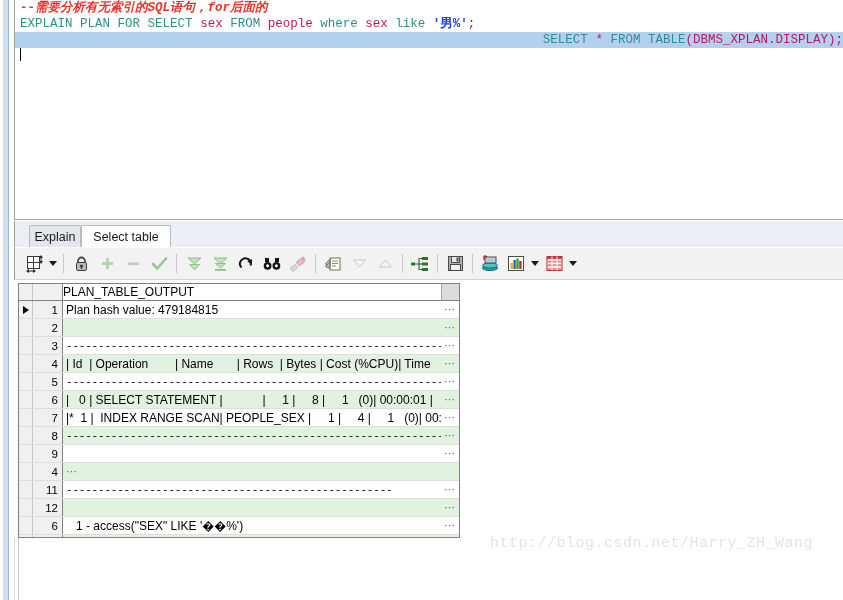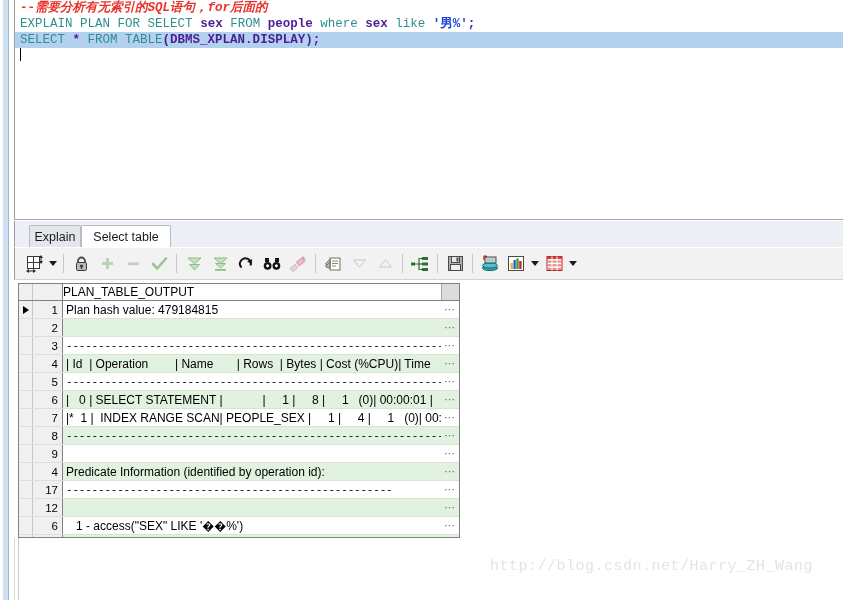--- a/index.html
+++ b/index.html
@@ -30,24 +30,24 @@
   .code-line{
     font-family:"Liberation Mono","DejaVu Sans Mono",monospace;
     font-size:12.5px;
     line-height:16px;
     height:16px;
     white-space:pre;
     padding-left:5px;
   }
   .c-comment{color:#e8322c;font-style:italic;font-weight:bold;}
   .c-kw{color:#2f8f8f;}
-  .c-id{color:#4c1d95;font-weight:bold;}
+  .c-id{color:#be185d;font-weight:normal;}
   .c-str{color:#1b42d8;font-weight:bold;}
   .c-plain{color:#12124a;}
-  .sel-line{background:#b3d0ef;}
+  .sel-line{background:#b3d0ef;text-align:right;}
   .sel-line .c-kw{color:#2f8f8f;}
   .caret-line{height:16px;padding-left:5px;}
   .caret{display:inline-block;width:1px;height:13px;background:#000;vertical-align:-2px;}
 
   
   #tabstrip{
     position:absolute;left:14px;top:221px;width:829px;height:26px;
     background:#eceff3;
     border-left:1px solid #a0a0a0;
     box-sizing:border-box;
@@ -134,21 +134,21 @@
   }
   .row-marker{
     width:0;height:0;border-top:4px solid transparent;border-bottom:4px solid transparent;
     border-left:6px solid #000;
   }
   .dash-cell{font-family:"Liberation Mono","DejaVu Sans Mono",monospace;font-size:11px;letter-spacing:-0.2px;}
   .mono-cell{font-size:12px;}
 
   
   #watermark{
-    position:absolute;left:490px;top:558px;
+    position:absolute;left:490px;top:535px;
     font-family:"Liberation Mono","DejaVu Sans Mono",monospace;
     font-size:15px;color:#e4e4e4;white-space:nowrap;letter-spacing:0.5px;
   }
   
   .bot-divider{position:absolute;left:18px;top:538px;width:1px;height:62px;background:#c9c9c9;}
   .bot-divider2{position:absolute;left:14px;top:538px;width:1px;height:62px;background:#d8d8d8;}
 </style>
 </head>
 <body>
 
@@ -422,26 +422,25 @@
         </div>
         <div class="grid-row even">
           <div class="cell-ind"></div>
           <div class="cell-num">9</div>
           <div class="cell-val mono-cell"></div>
           <div class="cell-ell">⋯</div>
         </div>
         <div class="grid-row odd">
           <div class="cell-ind"></div>
           <div class="cell-num">4</div>
-          <div class="cell-val mono-cell">Predicate Information (identified by operation id):</div>
-          <div class="cell-ell">⋯</div>
-        </div>
-        <div class="grid-row even">
-          <div class="cell-ind"></div>
-          <div class="cell-num">17</div>
+          <div class="cell-ell">⋯</div>
+        </div>
+        <div class="grid-row even">
+          <div class="cell-ind"></div>
+          <div class="cell-num">11</div>
           <div class="cell-val dash-cell">---------------------------------------------------</div>
           <div class="cell-ell">⋯</div>
         </div>
         <div class="grid-row odd">
           <div class="cell-ind"></div>
           <div class="cell-num">12</div>
           <div class="cell-val mono-cell"></div>
           <div class="cell-ell">⋯</div>
         </div>
         <div class="grid-row even">

